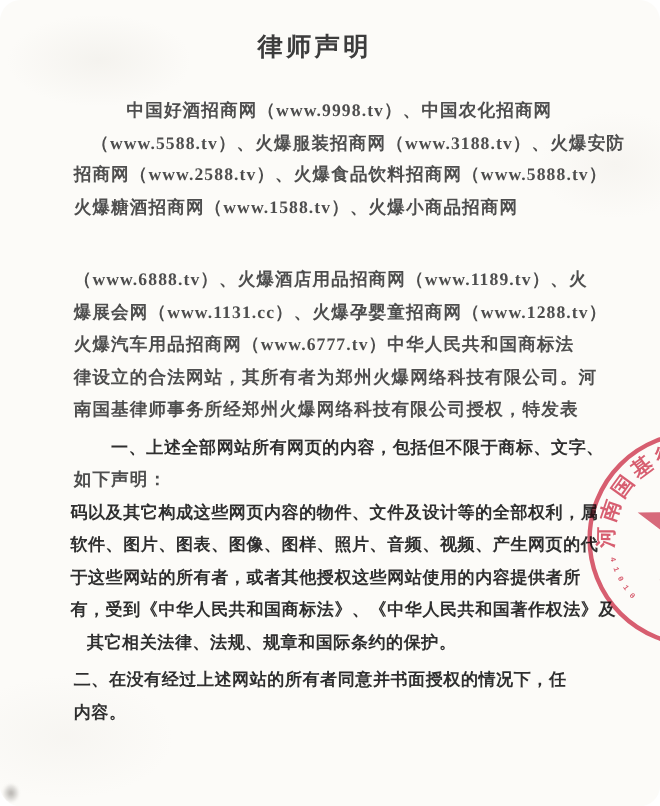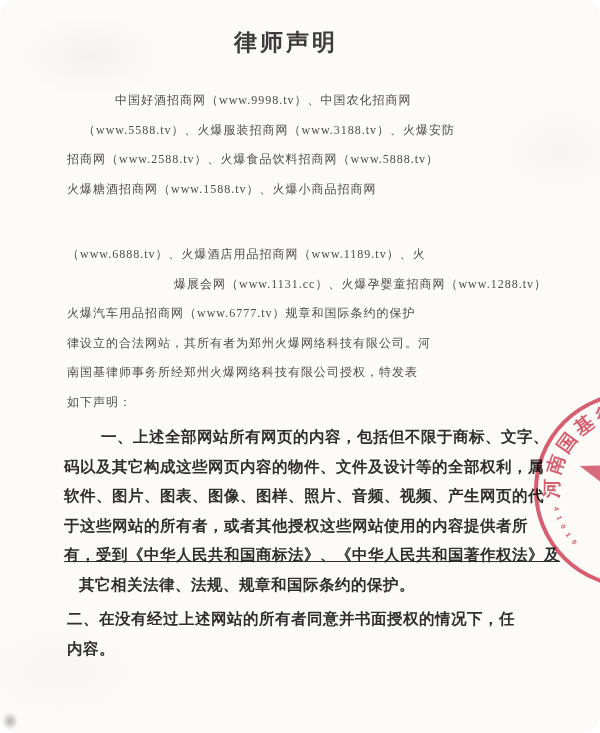--- a/index.html
+++ b/index.html
@@ -33,24 +33,24 @@
   .doc-body {
     position: absolute;
     top: 86px; left: 67px;
     width: 480px;
   }
   .line {
     line-height: 29.5px;
     white-space: nowrap;
   }
   .p-normal {
-    font-size: 12px;
+    font-size: 16px;
     letter-spacing: 1px;
     color: #4e4e4e;
-    font-weight: normal;
+    font-weight: bold;
   }
   .p-bold {
     font-size: 15.5px;
     letter-spacing: 0.5px;
     color: #2f2f2f;
     font-weight: bold;
   }
   
   .seal {
     position: absolute;
@@ -108,29 +108,29 @@
 
   <div class="doc-title">律师声明</div>
 
   <div class="doc-body">
       <div class="line p-normal" style="margin-left: 48px;">中国好酒招商网（www.9998.tv）、中国农化招商网</div>
       <div class="line p-normal" style="margin-left: 16px;">（www.5588.tv）、火爆服装招商网（www.3188.tv）、火爆安防</div>
       <div class="line p-normal" style="margin-left: 0px;">招商网（www.2588.tv）、火爆食品饮料招商网（www.5888.tv）</div>
       <div class="line p-normal" style="margin-left: 0px;">火爆糖酒招商网（www.1588.tv）、火爆小商品招商网</div>
       <div class="line p-normal" style="margin-left: 0px; margin-top: 36px;">（www.6888.tv）、火爆酒店用品招商网（www.1189.tv）、火</div>
       <div class="line p-normal" style="margin-left: 0px; text-align: right;">爆展会网（www.1131.cc）、火爆孕婴童招商网（www.1288.tv）</div>
-      <div class="line p-normal" style="margin-left: 0px;">火爆汽车用品招商网（www.6777.tv）规章和国际条约的保护</div>
+      <div class="line p-normal" style="margin-left: 0px;">火爆汽车用品招商网（www.6777.tv）中华人民共和国商标法</div>
       <div class="line p-normal" style="margin-left: 0px;">律设立的合法网站，其所有者为郑州火爆网络科技有限公司。河</div>
       <div class="line p-normal" style="margin-left: 0px;">南国基律师事务所经郑州火爆网络科技有限公司授权，特发表</div>
+      <div class="line p-bold" style="margin-left: 34px; margin-top: 5px;">一、上述全部网站所有网页的内容，包括但不限于商标、文字、</div>
       <div class="line p-normal" style="margin-left: 0px;">如下声明：</div>
-      <div class="line p-bold" style="margin-left: 34px; margin-top: 5px;">一、上述全部网站所有网页的内容，包括但不限于商标、文字、</div>
       <div class="line p-bold" style="margin-left: -3px;">码以及其它构成这些网页内容的物件、文件及设计等的全部权利，属</div>
       <div class="line p-bold" style="margin-left: -3px;">软件、图片、图表、图像、图样、照片、音频、视频、产生网页的代</div>
       <div class="line p-bold" style="margin-left: -3px;">于这些网站的所有者，或者其他授权这些网站使用的内容提供者所</div>
-      <div class="line p-bold" style="margin-left: -3px; text-decoration: underline;">有，受到《中华人民共和国商标法》、《中华人民共和国著作权法》及</div>
+      <div class="line p-bold" style="margin-left: -3px;">有，受到《中华人民共和国商标法》、《中华人民共和国著作权法》及</div>
       <div class="line p-bold" style="margin-left: 12px;">其它相关法律、法规、规章和国际条约的保护。</div>
       <div class="line p-bold" style="margin-top: 5px;">二、在没有经过上述网站的所有者同意并书面授权的情况下，任</div>
       <div class="line p-bold" style="margin-left: 0px;">内容。</div>
     </div>
 
   <div class="seal">
     <div class="seal-ring"></div>
     <svg class="seal-star" width="120" height="120" viewBox="0 0 120 120">
       <polygon fill="#d0455c" fill-opacity="0.9" points="60,5 47.1,42.2 7.7,43 39.1,66.8 27.7,104.5 60,82 92.3,104.5 80.9,66.8 112.3,43 72.9,42.2"></polygon>
     </svg>

